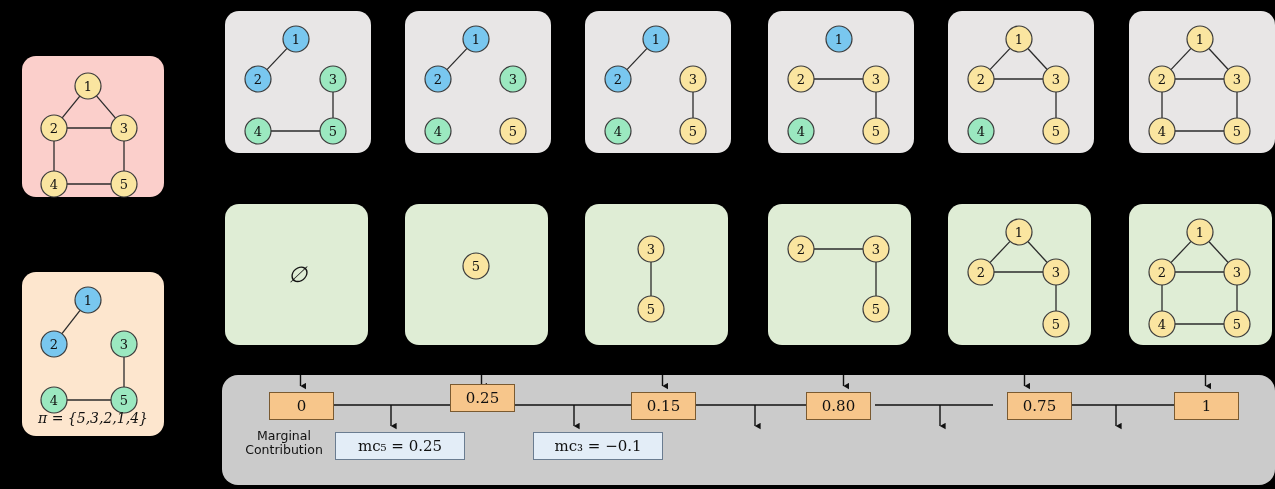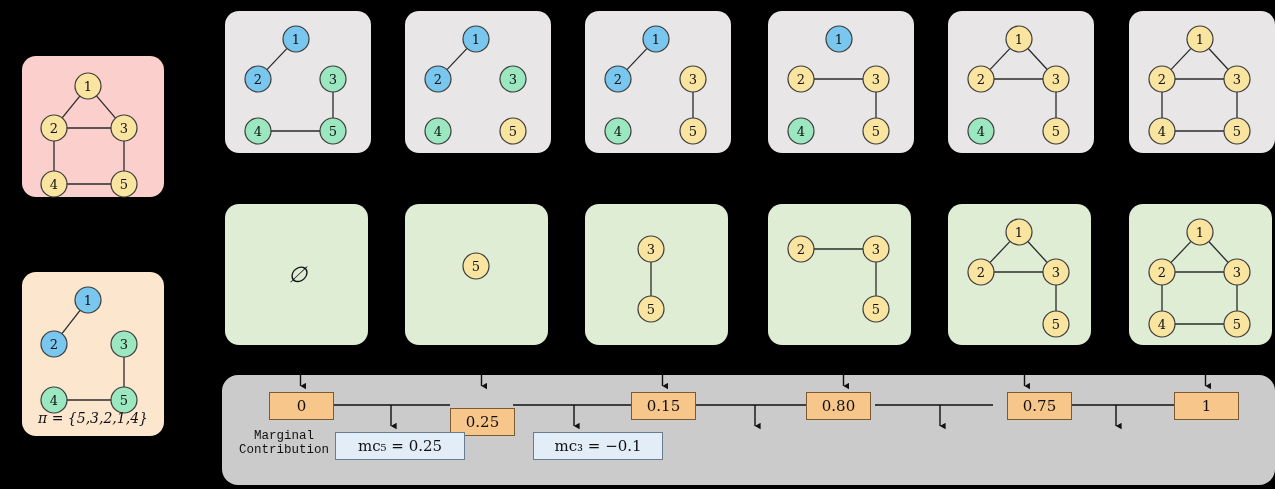--- a/index.html
+++ b/index.html
@@ -378,27 +378,27 @@
         <line class="conn" x1="352" y1="30" x2="352" y2="51" marker-end="url(#ah)"></line>
         <line class="conn" x1="472" y1="30" x2="590" y2="30"></line>
         <line class="conn" x1="533" y1="30" x2="533" y2="51" marker-end="url(#ah)"></line>
         <line class="conn" x1="653" y1="30" x2="771" y2="30"></line>
         <line class="conn" x1="718" y1="30" x2="718" y2="51" marker-end="url(#ah)"></line>
         <line class="conn" x1="834" y1="30" x2="952" y2="30"></line>
         <line class="conn" x1="894" y1="30" x2="894" y2="51" marker-end="url(#ah)"></line>
       </g>
   </svg>
 
-  <div class="mclabel" style="left:12px;top:54px;width:100px;font-family:Liberation Mono, monospace;">
+  <div class="mclabel" style="left:12px;top:54px;width:100px;">
     <span>Marginal</span><br>
     <span>Contribution</span>
   </div>
 
   <div class="valbox" style="left:47px;top:17px;width:63px;">0</div>
-  <div class="valbox" style="left:228px;top:33px;width:63px;">0.25</div>
+  <div class="valbox" style="left:228px;top:9px;width:63px;">0.25</div>
   <div class="valbox" style="left:409px;top:17px;width:63px;">0.15</div>
   <div class="valbox" style="left:584px;top:17px;width:63px;text-align:right;">0.80</div>
   <div class="valbox" style="left:785px;top:17px;width:63px;text-align:right;">0.75</div>
   <div class="valbox" style="left:952px;top:17px;width:63px;">1</div>
 
   <div class="mcbox" style="left:113px;top:57px;width:128px;">mc₅ = 0.25</div>
   <div class="mcbox" style="left:288px;top:57px;width:128px;margin-left:23px;">mc₃ = −0.1</div>
 </div>
 
 </body></html>

